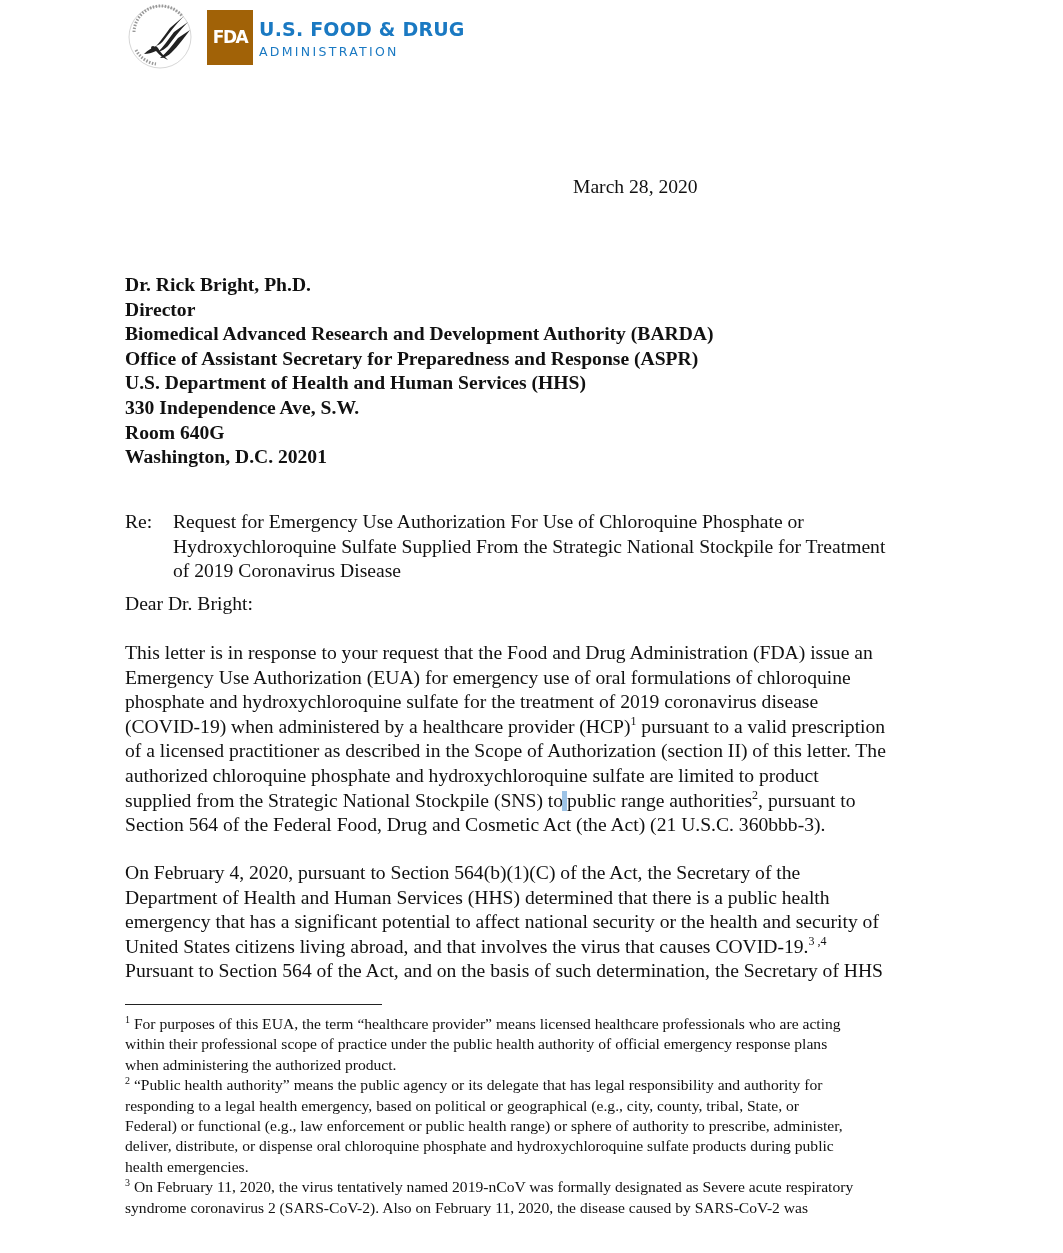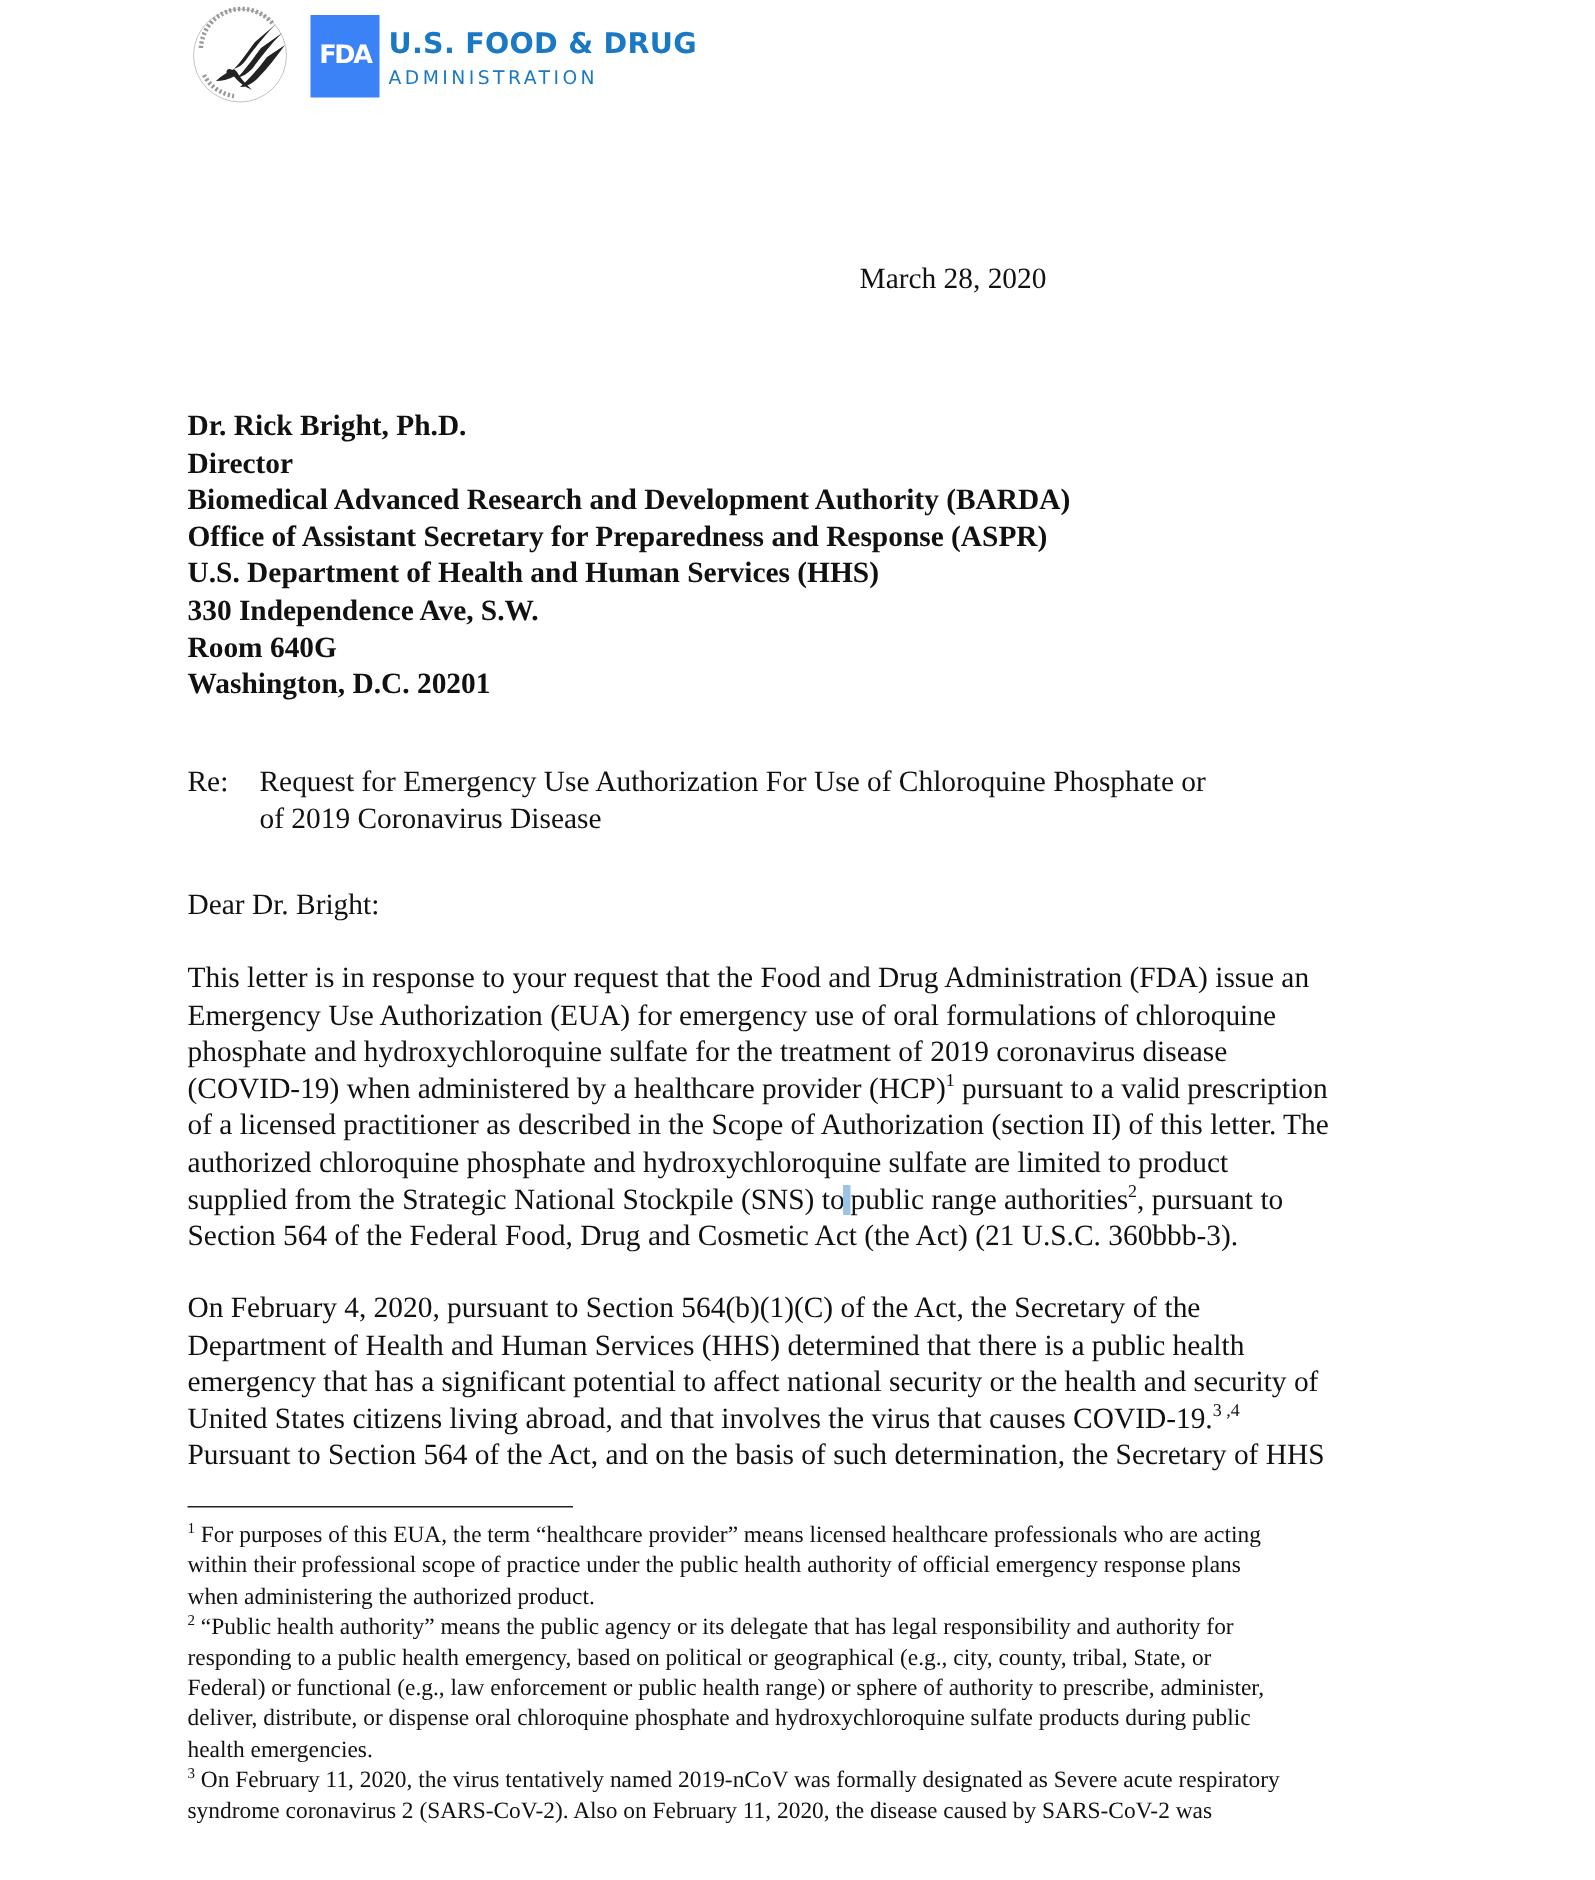--- a/index.html
+++ b/index.html
@@ -34,21 +34,21 @@
     .hhs-seal {
       width: 72px;
       height: 70px;
       position: relative;
     }
     .hhs-seal svg { display: block; }
     .fda-box {
       margin-left: 9px;
       width: 46px;
       height: 55px;
-      background: #3b82f6;
+      background: #a16207;
       color: #ffffff;
       font-family: "DejaVu Sans", "Liberation Sans", sans-serif;
       font-weight: bold;
       font-size: 17px;
       letter-spacing: -1.5px;
       display: flex;
       align-items: center;
       justify-content: center;
       padding-top: 0;
       box-sizing: border-box;
@@ -190,20 +190,21 @@
     <div>330 Independence Ave, S.W.</div>
     <div>Room 640G</div>
     <div>Washington, D.C. 20201</div>
   </div>
 
   <div class="txt re-block">
     <div class="re-row">
       <div class="re-label">Re:</div>
       <div class="re-lines">
         <div>Request for Emergency Use Authorization For Use of Chloroquine Phosphate or</div>
+        <div>Hydroxychloroquine Sulfate Supplied From the Strategic National Stockpile for Treatment</div>
         <div>of 2019 Coronavirus Disease</div>
       </div>
     </div>
   </div>
 
   <div class="txt salutation">Dear Dr. Bright:</div>
 
   <div class="txt para para1">
     <div>This letter is in response to your request that the Food and Drug Administration (FDA) issue an</div>
     <div>Emergency Use Authorization (EUA) for emergency use of oral formulations of chloroquine</div>
@@ -223,21 +224,21 @@
     <div>Pursuant to Section 564 of the Act, and on the basis of such determination, the Secretary of HHS</div>
   </div>
 
   <div class="fn-rule"></div>
 
   <div class="footnotes">
     <div><sup>1</sup><span> For purposes of this EUA, the term “healthcare provider” means licensed healthcare professionals who are acting</span></div>
     <div>within their professional scope of practice under the public health authority of official emergency response plans</div>
     <div>when administering the authorized product.</div>
     <div><sup>2</sup><span> “Public health authority” means the public agency or its delegate that has legal responsibility and authority for</span></div>
-    <div>responding to a public health emergency, based on political or geographical (e.g., city, county, tribal, State, or</div>
+    <div>responding to a legal health emergency, based on political or geographical (e.g., city, county, tribal, State, or</div>
     <div>Federal) or functional (e.g., law enforcement or public health range) or sphere of authority to prescribe, administer,</div>
     <div>deliver, distribute, or dispense oral chloroquine phosphate and hydroxychloroquine sulfate products during public</div>
     <div>health emergencies.</div>
     <div><sup>3</sup><span> On February 11, 2020, the virus tentatively named 2019-nCoV was formally designated as Severe acute respiratory</span></div>
     <div>syndrome coronavirus 2 (SARS-CoV-2). Also on February 11, 2020, the disease caused by SARS-CoV-2 was</div>
   </div>
 
 </div>
 
 </body></html>

